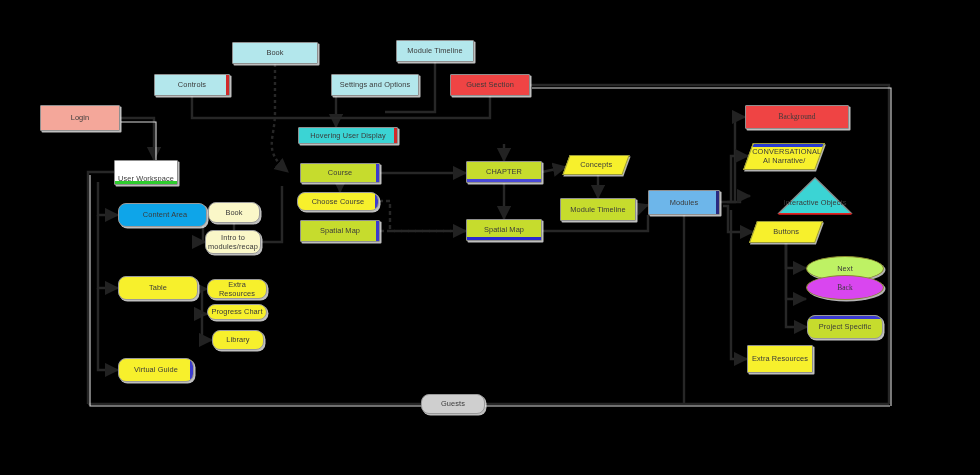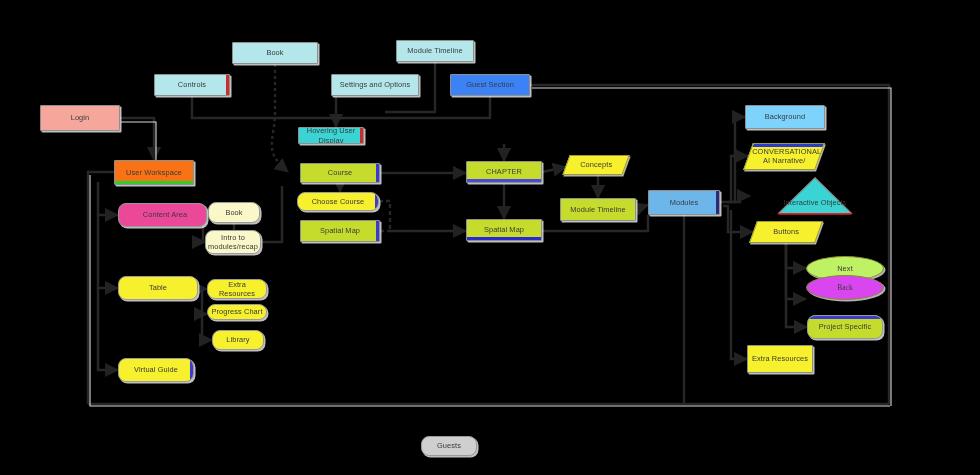--- a/index.html
+++ b/index.html
@@ -118,46 +118,46 @@
       <div class="node rect ovf" style="left: 396px; top: 40px; width: 78px; height: 22px; background: rgb(179, 231, 236);">
         <span>Module Timeline</span>
       </div>
       <div class="node rect ovf" style="left: 154px; top: 74px; width: 76px; height: 22px; background: rgb(179, 231, 236); position: absolute;">
         <span>Controls</span>
         <span style="position: absolute; background: rgb(208, 42, 42); right: 0px; top: 0px; width: 3px; height: 100%;"></span>
       </div>
       <div class="node rect ovf" style="left: 292px; top: 74px; width: 88px; height: 22px; background: rgb(179, 231, 236); margin-left: 39px;">
         <span>Settings and Options</span>
       </div>
-      <div class="node rect ovf" style="left: 450px; top: 74px; width: 80px; height: 22px; background: #3b82f6;">
+      <div class="node rect ovf" style="left: 450px; top: 74px; width: 80px; height: 22px; background: #ef4444;">
         <span>Guest Section</span>
       </div>
       <div class="node rect ovf" style="left: 40px; top: 105px; width: 80px; height: 26px; background: rgb(244, 167, 154);">
         <span>Login</span>
       </div>
-      <div class="node rect ovf" style="left: 298px; top: 127px; width: 66px; height: 17px; background: rgb(59, 212, 212); position: absolute; justify-content: center;">
+      <div class="node rect ovf" style="left: 298px; top: 127px; width: 100px; height: 17px; background: rgb(59, 212, 212); position: absolute; justify-content: center;">
         <span>Hovering User Display</span>
         <span style="position: absolute; background: rgb(208, 42, 42); right: 0px; top: 0px; width: 3px; height: 100%;"></span>
       </div>
-      <div class="node rect ovf" style="left: 114px; top: 160px; width: 80px; height: 25px; background: #f97316; position: absolute;">
+      <div class="node rect ovf" style="left: 114px; top: 160px; width: 64px; height: 25px; background: #ffffff; position: absolute; align-items: flex-end;">
         <span>User Workspace</span>
         <span style="position: absolute; background: rgb(46, 204, 46); left: 0px; bottom: 0px; height: 3px; width: 100%;"></span>
       </div>
       <div class="node rect ovf" style="left: 300px; top: 163px; width: 80px; height: 20px; background: rgb(198, 220, 45); position: absolute;">
         <span>Course</span>
         <span style="position: absolute; background: rgb(59, 59, 208); right: 0px; top: 0px; width: 3px; height: 100%;"></span>
       </div>
       <div class="node rect ovf" style="left: 466px; top: 161px; width: 76px; height: 22px; background: rgb(198, 220, 45); position: absolute;">
         <span>CHAPTER</span>
         <span style="position: absolute; background: rgb(74, 74, 216); left: 0px; bottom: 0px; height: 3px; width: 100%;"></span>
       </div>
       <div class="node para ovf" style="left: 566px; top: 155px; width: 60px; height: 20px; background: rgb(247, 240, 44);">
         <span class="ptxt">Concepts</span>
       </div>
-      <div class="node round ovf" style="left: 118px; top: 203px; width: 89px; height: 24px; background: #ec4899; padding-left: 8px;">
+      <div class="node round ovf" style="left: 118px; top: 203px; width: 89px; height: 24px; background: #0ea5e9; padding-left: 8px;">
         <span>Content Area</span>
       </div>
       <div class="node round ovf" style="left: 208px; top: 202px; width: 52px; height: 21px; background: rgb(250, 247, 200);">
         <span>Book</span>
       </div>
       <div class="node round ovf" style="left: 297px; top: 192px; width: 82px; height: 19px; background: rgb(247, 240, 44); position: absolute;">
         <span>Choose Course</span>
         <span style="position: absolute; background: rgb(59, 59, 208); right: 0px; top: 0px; width: 3px; height: 100%;"></span>
       </div>
       <div class="node rect ovf" style="left: 560px; top: 198px; width: 76px; height: 23px; background: rgb(198, 220, 45);">
@@ -187,21 +187,21 @@
       <div class="node round ovf" style="left: 207px; top: 304px; width: 60px; height: 16px; background: rgb(247, 240, 44); justify-content: center;">
         <span>Progress Chart</span>
       </div>
       <div class="node round ovf" style="left: 212px; top: 330px; width: 52px; height: 20px; background: rgb(247, 240, 44);">
         <span>Library</span>
       </div>
       <div class="node round ovf" style="left: 118px; top: 358px; width: 76px; height: 24px; background: rgb(247, 240, 44); position: absolute;">
         <span>Virtual Guide</span>
         <span style="position: absolute; background: rgb(59, 59, 208); right: 0px; top: 0px; width: 3px; height: 100%;"></span>
       </div>
-      <div class="node rect ovf" style="left: 745px; top: 105px; width: 80px; height: 24px; background: #7dd3fc;">
+      <div class="node rect ovf" style="left: 745px; top: 105px; width: 104px; height: 24px; background: #ef4444; font-family: Liberation Serif, serif;">
         <span>Background</span>
       </div>
       <div class="node para ovf" style="left: 748px; top: 143px; width: 72px; height: 27px; background: rgb(247, 240, 44); position: absolute;">
         <span class="ptxt">CONVERSATIONAL AI Narrative/</span>
         <span style="position: absolute; background: rgb(42, 59, 208); left: 0px; top: 0px; height: 3px; width: 100%;"></span>
       </div>
       <div class="node tri" style="left: 748px; top: 177px; width: 76px; height: 38px; margin-left: 29px;">
         <svg class="trishape" viewBox="0 0 100 100" preserveAspectRatio="none">
           <polygon points="50,2 98,96 2,96" fill="#3BD4D4" stroke="#8a8a8a" stroke-width="2"></polygon>
           <line x1="2" y1="97" x2="98" y2="97" stroke="#e32121" stroke-width="5"></line>
@@ -217,17 +217,17 @@
       <div class="node ellipse ovf" style="left: 806px; top: 275px; width: 78px; height: 25px; background: #d946ef; font-family: Liberation Serif, serif;">
         <span>Back</span>
       </div>
       <div class="node round ovf" style="left: 807px; top: 315px; width: 76px; height: 24px; background: rgb(198, 220, 45); position: absolute;">
         <span>Project Specific</span>
         <span style="position: absolute; background: rgb(59, 59, 208); left: 0px; top: 0px; height: 3px; width: 100%;"></span>
       </div>
       <div class="node rect ovf" style="left: 747px; top: 345px; width: 66px; height: 28px; background: rgb(247, 240, 44);">
         <span>Extra Resources</span>
       </div>
-      <div class="node round ovf" style="left: 421px; top: 394px; width: 56px; height: 20px; background: rgb(207, 207, 207); margin-top: 42px;">
+      <div class="node round ovf" style="left: 421px; top: 394px; width: 64px; height: 20px; background: rgb(207, 207, 207);">
         <span>Guests</span>
       </div>
     </div>
 </div>
 
 </body></html>

